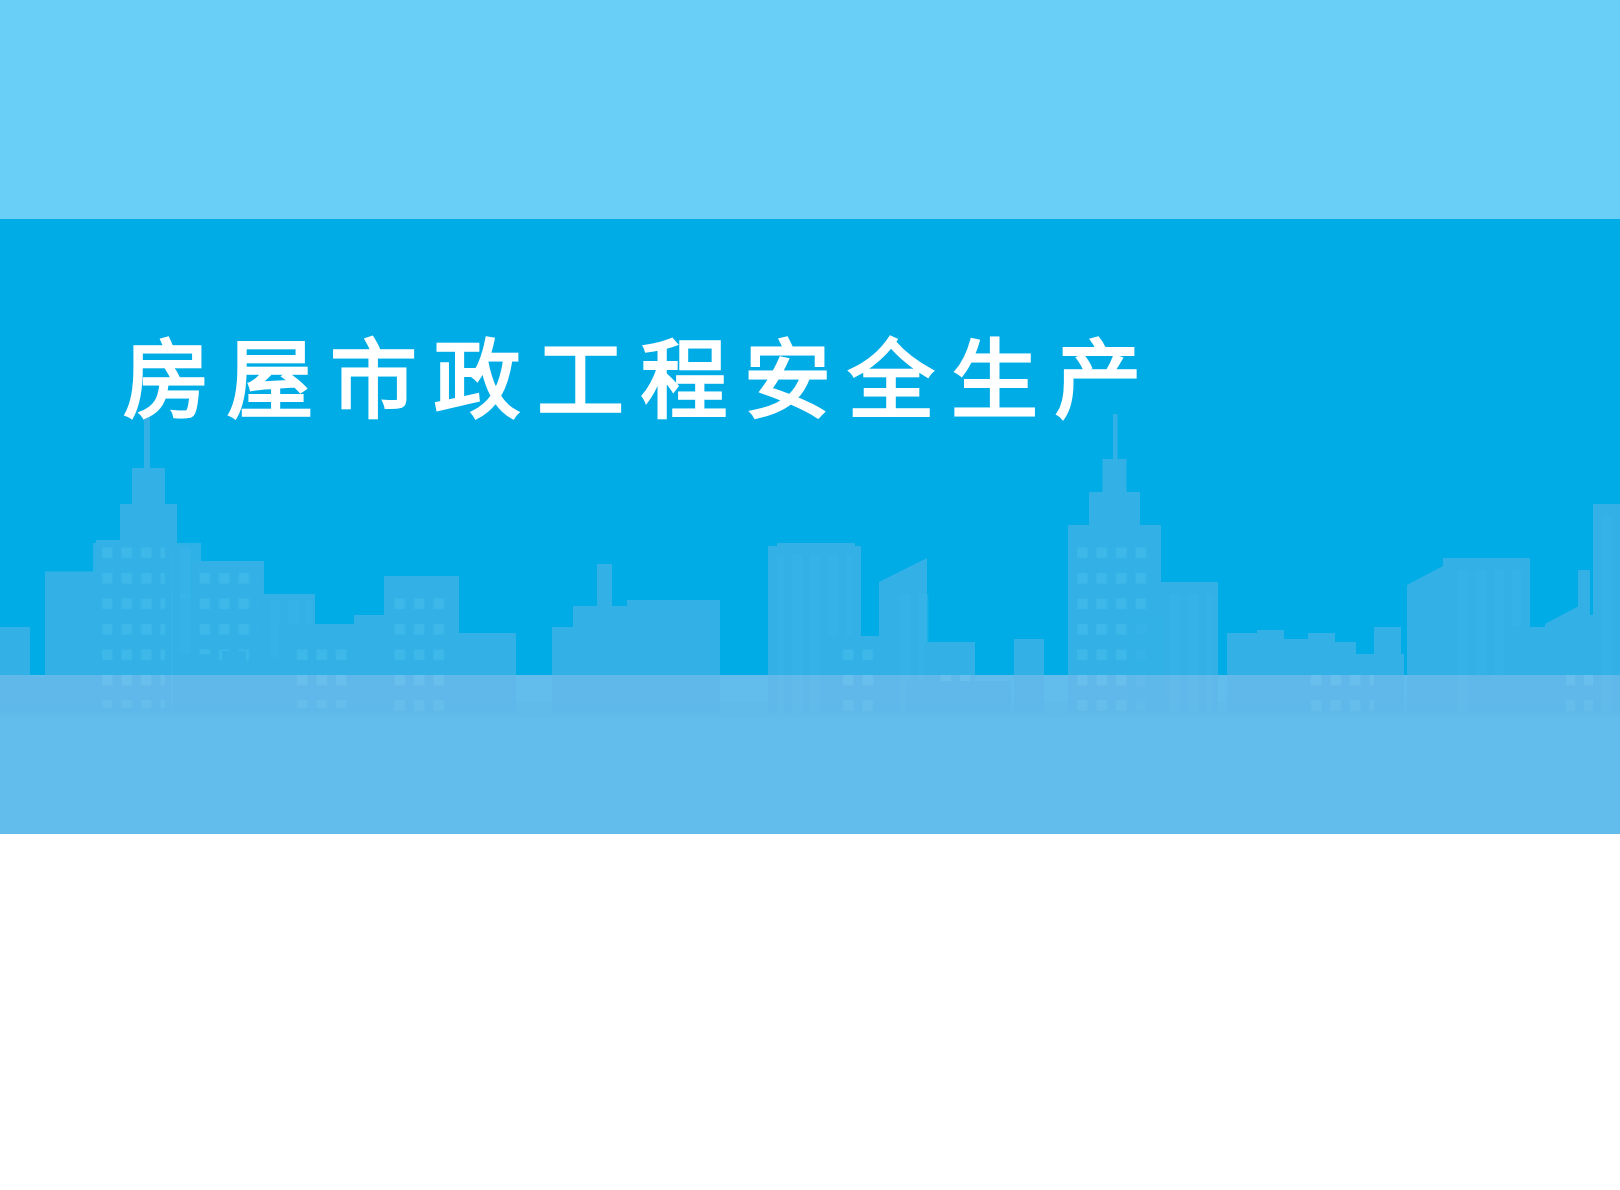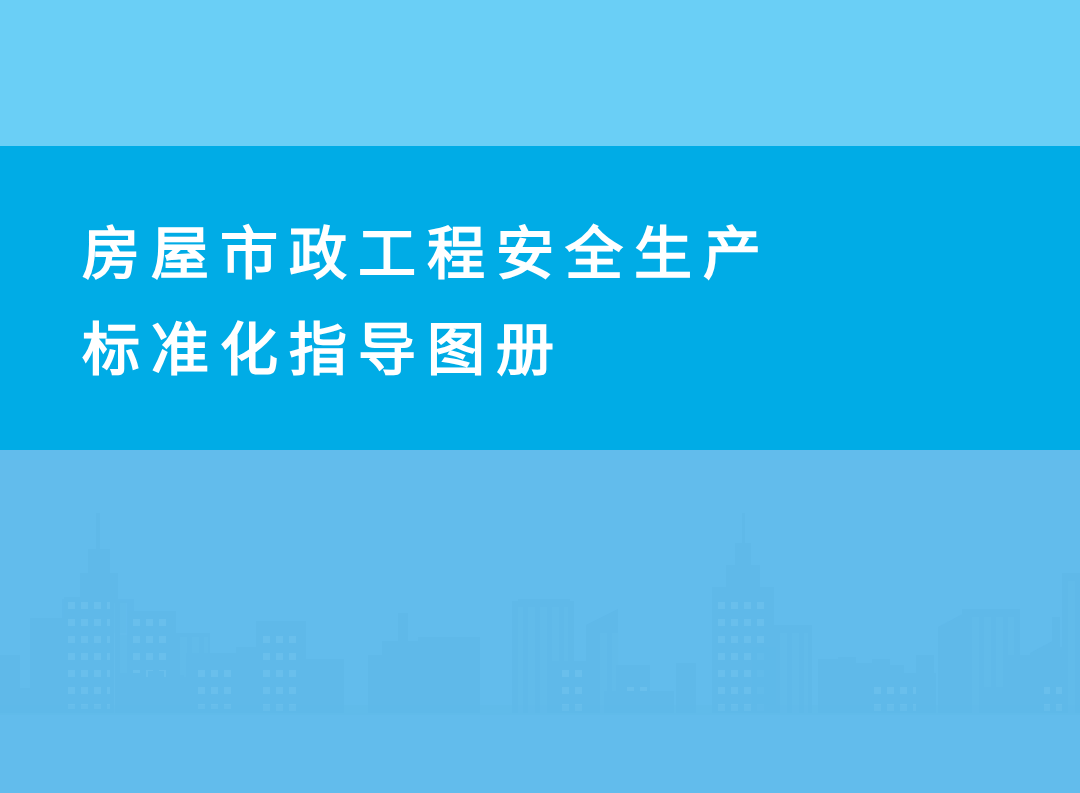--- a/index.html
+++ b/index.html
@@ -8,21 +8,21 @@
     padding: 0;
     background: #ffffff;
   }
   body {
     font-family: "DejaVu Sans", "Liberation Sans", sans-serif;
   }
 
   .slide {
     position: relative;
     width: 1080px;
-    height: 793px;
+    height: 556px;
     overflow: hidden;
     background: #6ACFF6;
   }
 
   
   .band {
     position: absolute;
     left: 0;
     width: 100%;
   }
@@ -209,16 +209,15 @@
 
       <rect x="1062" y="60" width="28" height="140"></rect>
       <rect x="1066" y="68" width="22" height="132" fill="url(#vstripe)"></rect>
 
       <rect x="0" y="192" width="1080" height="10" opacity="0.35"></rect>
     </g>
   </svg>
 
   <div class="title-block">
     <div class="title-line">房屋市政工程安全生产</div>
-    <div class="title-line">标准化指导图册</div>
   </div>
 
 </div>
 
 </body></html>

